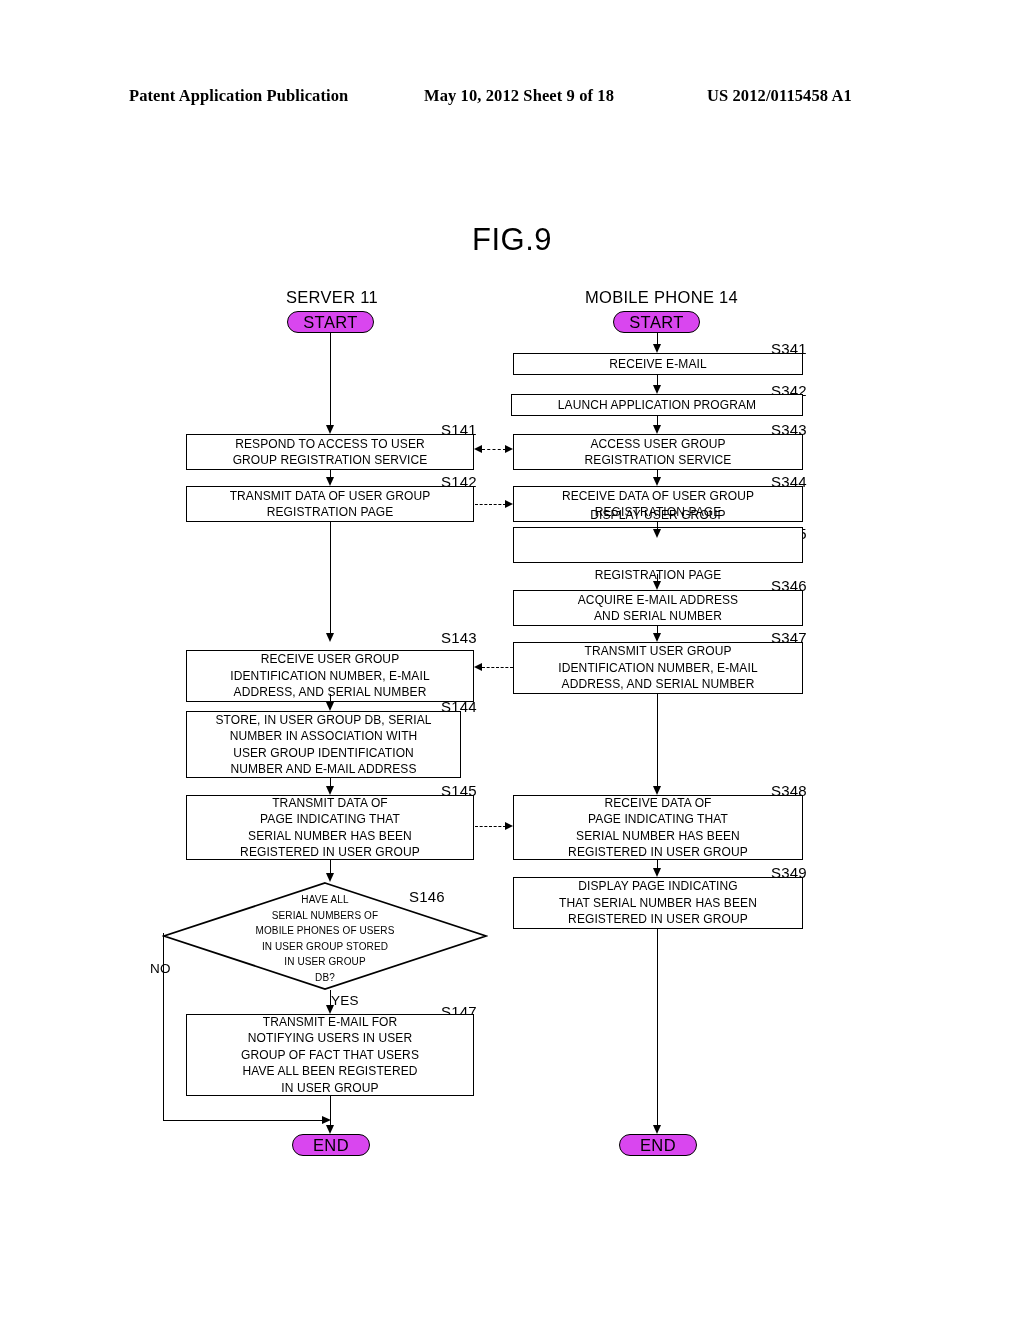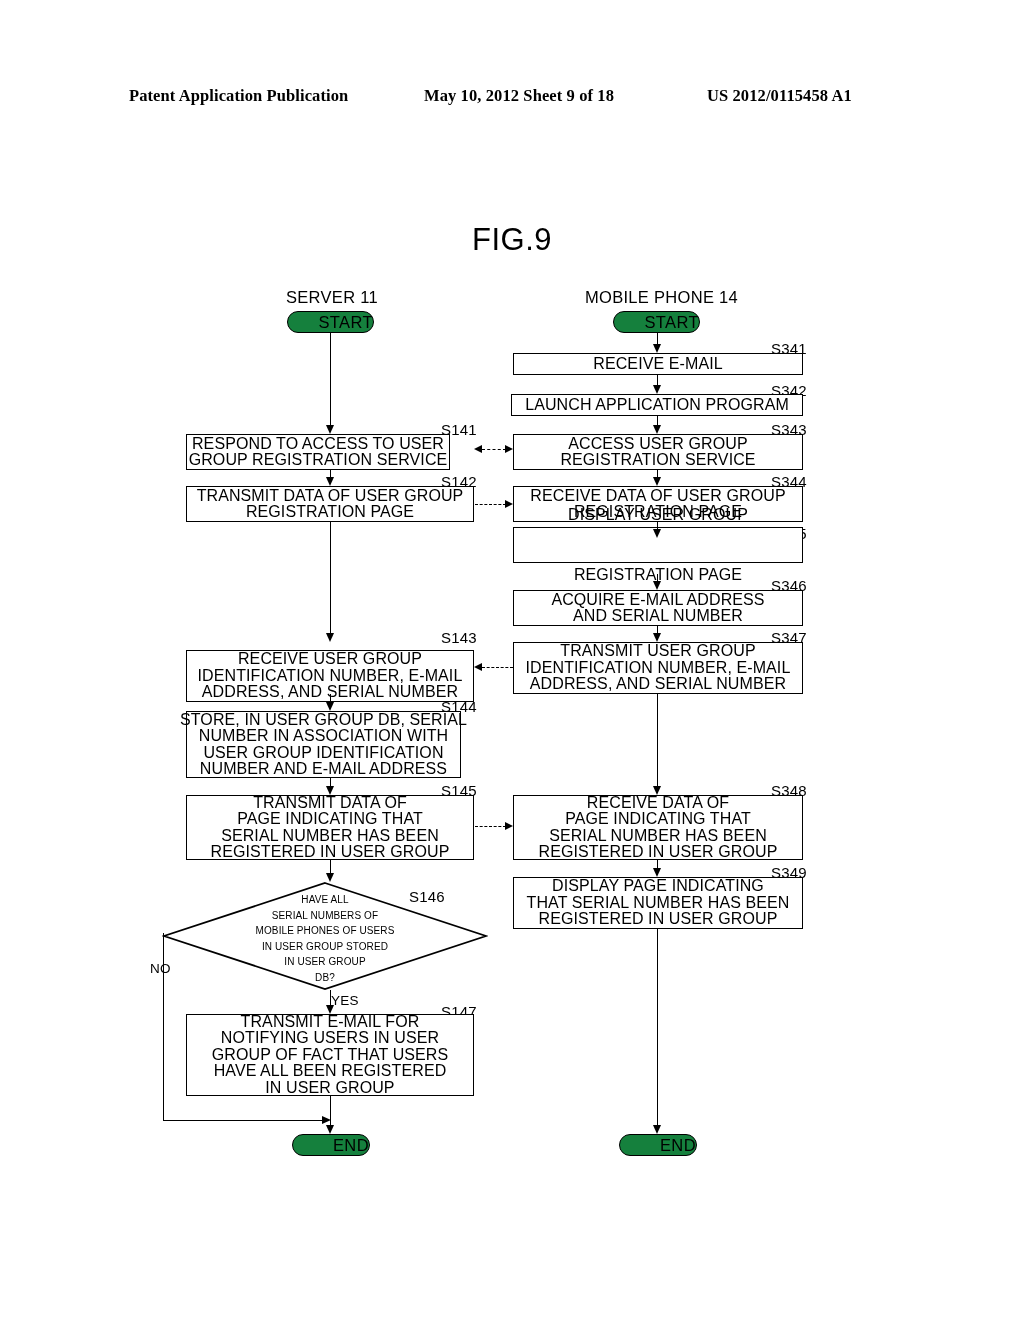--- a/index.html
+++ b/index.html
@@ -53,36 +53,36 @@
     white-space: nowrap;
   }
   #col-header-server { left: 286px; top: 288px; }
   #col-header-phone  { left: 585px; top: 288px; }
 
   
   .terminal {
     position: absolute;
     border: 1.6px solid #000;
     border-radius: 12px;
-    text-align: right;
+    text-align: center;
     font-size: 16.5px;
     line-height: 19px;
     letter-spacing: 0.4px;
     box-sizing: border-box;
-    background: #15803d;
+    background: #d946ef;
   }
 
   
   .pbox {
     position: absolute;
     border: 1.7px solid #000;
     box-sizing: border-box;
     background: #fff;
     text-align: center;
-    font-size: 16px;
+    font-size: 12px;
     line-height: 16.5px;
     letter-spacing: 0.1px;
     display: flex;
     flex-direction: column;
     justify-content: center;
     align-items: center;
     padding: 1px 2px;
   }
   .pbox span { display: block; white-space: nowrap; }
 
@@ -200,21 +200,21 @@
 <div class="step-label" style="left:771px; top:340px;">S341</div>
 <div class="step-label" style="left:771px; top:382px;">S342</div>
 <div class="step-label" style="left:771px; top:421px;">S343</div>
 <div class="step-label" style="left:771px; top:473px;">S344</div>
 <div class="step-label" style="left:771px; top:525px;">S345</div>
 <div class="step-label" style="left:771px; top:577px;">S346</div>
 <div class="step-label" style="left:771px; top:629px;">S347</div>
 <div class="step-label" style="left:771px; top:782px;">S348</div>
 <div class="step-label" style="left:771px; top:864px;">S349</div>
 
-<div class="pbox" style="left:186px; top:434px; width:264px; height:36px;">
+<div class="pbox" style="left:186px; top:434px; width:288px; height:36px;">
   <span>RESPOND TO ACCESS TO USER</span>
   <span>GROUP REGISTRATION SERVICE</span>
 </div>
 
 <div class="pbox" style="left:186px; top:486px; width:288px; height:36px;">
   <span>TRANSMIT DATA OF USER GROUP</span>
   <span>REGISTRATION PAGE</span>
 </div>
 
 <div class="pbox" style="left:186px; top:642px; width:288px; height:52px;margin-top:8px;">

